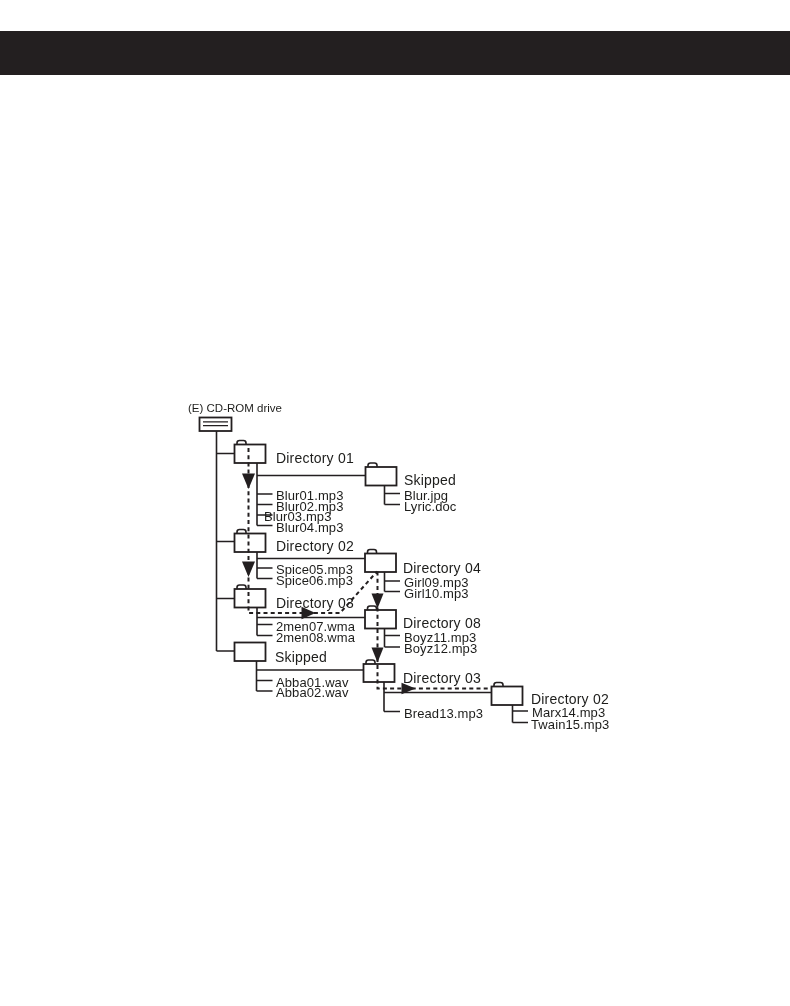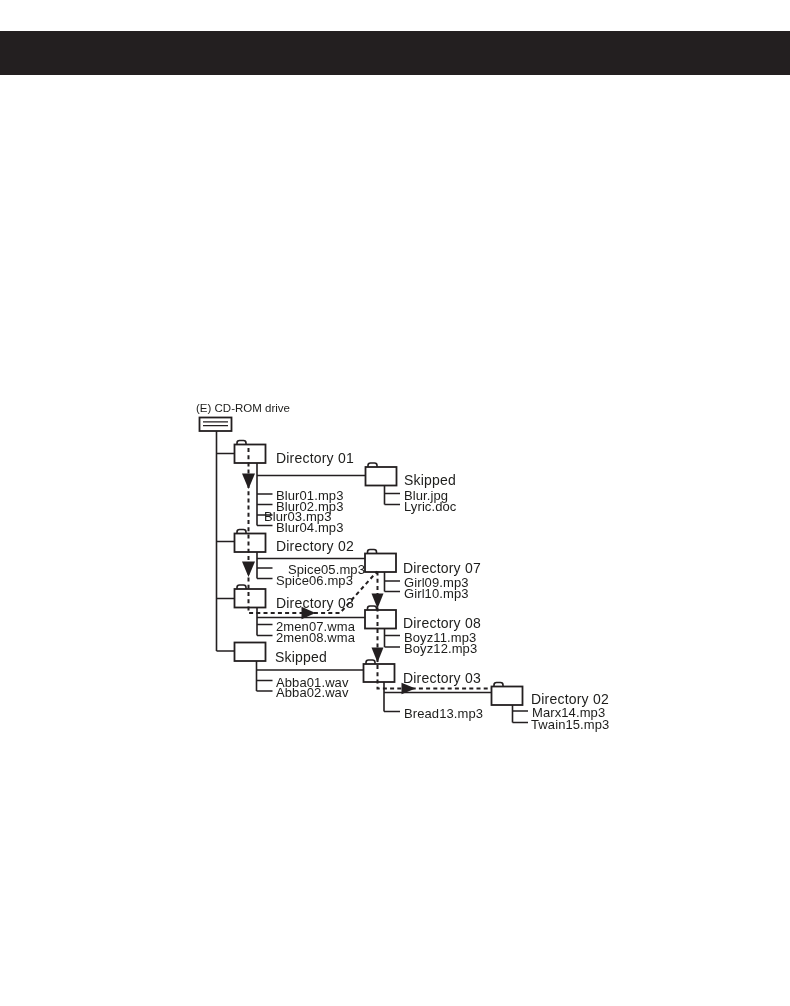--- a/index.html
+++ b/index.html
@@ -1,20 +1,20 @@
 <!DOCTYPE html>
 <html><head>
 <meta charset="utf-8">
 <style>
   html,body{margin:0;padding:0;background:#ffffff;}
   #page{position:relative;width:790px;height:1006px;background:#ffffff;overflow:hidden;
         font-family:"Liberation Sans", sans-serif;color:#1d1d1b;}
   #header-bar{position:absolute;left:0;top:31px;width:790px;height:44px;}
   .lbl{position:absolute;white-space:nowrap;color:#1d1d1b;}
-  .root-lbl{font-size:11.5px;margin-left:8px;}
+  .root-lbl{font-size:11.5px;}
   .dir-lbl{font-size:14px;letter-spacing:0.2px;}
   .file-lbl{font-size:13px;letter-spacing:0.1px;}
   svg{position:absolute;left:0;top:0;}
   .tree{stroke:#231f20;stroke-width:1.6;fill:none;}
   .thin{stroke:#231f20;stroke-width:1.3;fill:none;}
   .fbody{fill:#ffffff;stroke:#231f20;stroke-width:1.8;}
   .ftab{fill:#ffffff;stroke:#231f20;stroke-width:1.6;}
   .dash{stroke:#231f20;stroke-width:2;fill:none;stroke-dasharray:4 3.2;}
   .ah{fill:#231f20;stroke:none;}
 </style>
@@ -88,36 +88,36 @@
     <polygon class="ah" points="371.5,593.5 383.5,593.5 377.5,608.5"></polygon>
     <polygon class="ah" points="371.5,647.5 383.5,647.5 377.5,662.5"></polygon>
     <polygon class="ah" points="401.5,682.8 401.5,694.2 415.5,688.5"></polygon>
   </svg>
 
   <div class="lbl root-lbl" style="left:188px;top:402px">(E) CD-ROM drive</div>
 
   <div class="lbl dir-lbl" style="left:276px;top:450px">Directory 01</div>
   <div class="lbl dir-lbl" style="left:404px;top:471.5px">Skipped</div>
   <div class="lbl dir-lbl" style="left:276px;top:538px">Directory 02</div>
-  <div class="lbl dir-lbl" style="left:403px;top:559.5px">Directory 07</div>
+  <div class="lbl dir-lbl" style="left:403px;top:559.5px">Directory 04</div>
   <div class="lbl dir-lbl" style="left:276px;top:594.5px">Directory 03</div>
   <div class="lbl dir-lbl" style="left:403px;top:615px">Directory 08</div>
   <div class="lbl dir-lbl" style="left:275px;top:648.5px">Skipped</div>
   <div class="lbl dir-lbl" style="left:403px;top:669.5px">Directory 03</div>
   <div class="lbl dir-lbl" style="left:531px;top:690.5px">Directory 02</div>
 
   <div class="lbl file-lbl" style="left:276px;top:488px">Blur01.mp3</div>
   <div class="lbl file-lbl" style="left:276px;top:498.5px">Blur02.mp3</div>
   <div class="lbl file-lbl" style="left:264px;top:509px">Blur03.mp3</div>
   <div class="lbl file-lbl" style="left:276px;top:519.5px">Blur04.mp3</div>
 
   <div class="lbl file-lbl" style="left:404px;top:487.5px">Blur.jpg</div>
   <div class="lbl file-lbl" style="left:404px;top:498.5px">Lyric.doc</div>
 
-  <div class="lbl file-lbl" style="left:288px;top:562px">Spice05.mp3</div>
+  <div class="lbl file-lbl" style="left:276px;top:562px">Spice05.mp3</div>
   <div class="lbl file-lbl" style="left:276px;top:572.5px">Spice06.mp3</div>
 
   <div class="lbl file-lbl" style="left:404px;top:575px">Girl09.mp3</div>
   <div class="lbl file-lbl" style="left:404px;top:585.5px">Girl10.mp3</div>
 
   <div class="lbl file-lbl" style="left:276px;top:618.5px">2men07.wma</div>
   <div class="lbl file-lbl" style="left:276px;top:629.5px">2men08.wma</div>
 
   <div class="lbl file-lbl" style="left:404px;top:629.5px">Boyz11.mp3</div>
   <div class="lbl file-lbl" style="left:404px;top:641px">Boyz12.mp3</div>

